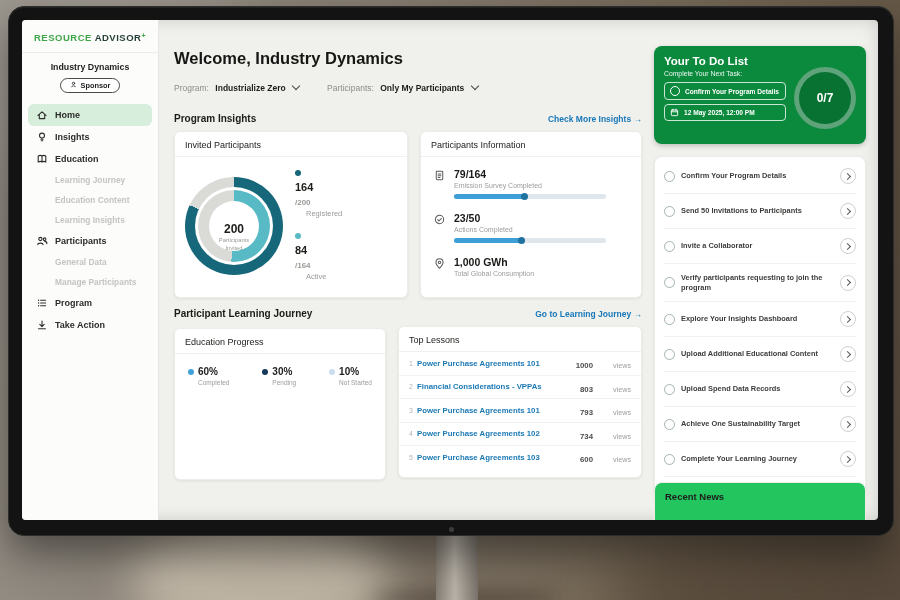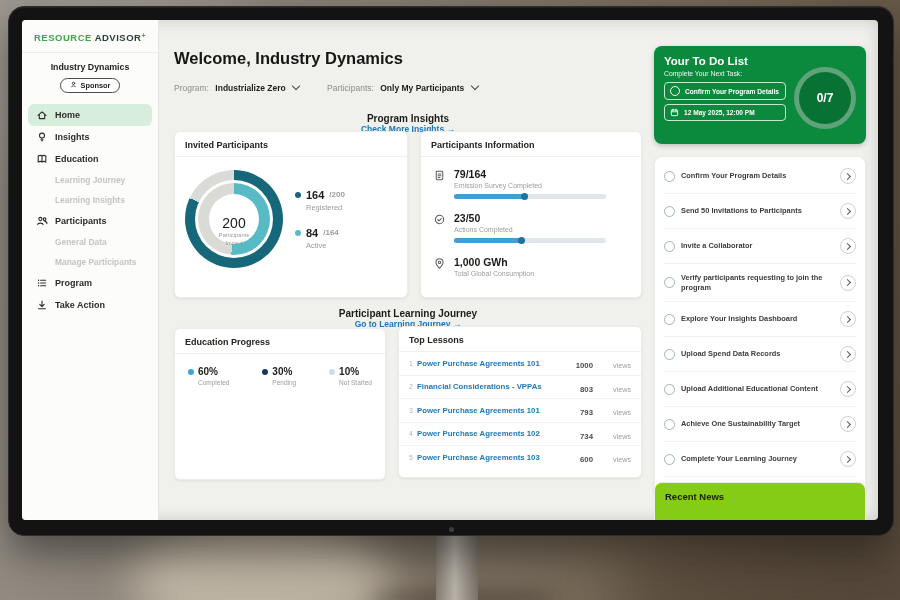--- a/index.html
+++ b/index.html
@@ -48,45 +48,45 @@
     white-space:nowrap;overflow:hidden;}
 
   
   .main{position:absolute;left:152px;top:0;width:468px;height:100%;}
   .welcome{position:absolute;top:29px;left:0;font-size:16.5px;font-weight:700;color:#161614;}
   .filters{position:absolute;top:63px;left:0;display:flex;gap:28px;align-items:center;font-size:8.5px;}
   .f-label{color:#8c8c8a;}
   .f-value{font-weight:700;color:#1d1d1b;margin-left:4px;cursor:pointer;}
   .chev{display:inline-block;width:5px;height:5px;border-right:1.3px solid #444;border-bottom:1.3px solid #444;
     transform:rotate(45deg);margin-left:5px;vertical-align:2px;}
-  .sec-head{position:absolute;left:0;right:0;display:flex;justify-content:space-between;align-items:center;flex-direction:column;}
+  .sec-head{position:absolute;left:0;right:0;display:flex;justify-content:space-between;align-items:center;}
   #sec1{top:93px;}
   #sec2{top:288px;}
   .sec-title{font-size:10px;font-weight:700;color:#1b1b19;}
   .sec-link{font-size:8.5px;font-weight:700;color:#1878b8;cursor:pointer;}
   .sec-link::after{content:" \2192";}
 
   .card{position:absolute;background:#fff;border-radius:6px;box-shadow:0 1px 3px rgba(0,0,0,.08);border:1px solid #ececea;box-sizing:border-box;}
-  .card-title{font-size:9px;font-weight:700;color:#22221f;padding:8px 10px 6px;border-bottom:1px solid #f0f0ee;}
+  .card-title{font-size:9px;font-weight:400;color:#22221f;padding:8px 10px 6px;border-bottom:1px solid #f0f0ee;}
   #card-invited{top:111px;left:0;width:234px;height:167px;}
   #card-info{top:111px;left:246px;width:222px;height:167px;}
   #card-edu{top:308px;left:0;width:212px;height:152px;}
   #card-lessons{top:306px;left:224px;width:244px;height:152px;}
 
   
   .inv-body{display:flex;align-items:center;padding:13px 10px;gap:12px;}
   .donut{position:relative;width:98px;height:98px;border-radius:50%;flex:none;}
   .donut-gap{position:absolute;inset:10px;border-radius:50%;background:#fff;}
   .donut-inner{position:absolute;inset:13px;border-radius:50%;}
   .donut-center{position:absolute;inset:24px;border-radius:50%;background:#fff;display:flex;flex-direction:column;
     align-items:center;justify-content:center;text-align:center;}
-  .dc-val{font-size:14px;font-weight:400;color:#1b1b19;margin-top:24px;}
+  .dc-val{font-size:12px;font-weight:700;color:#1b1b19;margin-top:24px;}
   .dc-label{font-size:5.8px;color:#9a9a97;width:38px;line-height:1.3;margin-top:1px;}
   .legend{display:flex;flex-direction:column;gap:15px;}
-  .leg-top{display:flex;align-items:center;gap:5px;}
+  .leg-top{display:flex;align-items:flex-start;gap:5px;flex-direction:column;}
   .dot{width:6px;height:6px;border-radius:50%;flex:none;}
   .leg-val{font-size:11px;font-weight:700;color:#1d1d1b;}
   .leg-total{font-size:8px;color:#9a9a97;font-weight:600;}
   .leg-label{font-size:7.5px;color:#9a9a97;margin:2px 0 0 11px;}
 
   
   .info-body{padding:11px 12px;}
   .stat{display:flex;gap:8px;margin-bottom:13px;}
   .stat-icon{width:13px;height:13px;flex:none;margin-top:1px;display:inline-flex;}
   .stat-icon svg{width:13px;height:13px;stroke:#5a5a58;fill:none;stroke-width:1.1;stroke-linecap:round;stroke-linejoin:round;}
@@ -142,21 +142,21 @@
   .task-label{flex:1;font-size:7.4px;font-weight:700;color:#3c3c3a;line-height:1.3;}
   .task-cb{width:9px;height:9px;border:1.2px solid #a3b5aa;border-radius:50%;flex:none;cursor:pointer;}
   .task-go{width:14px;height:14px;border:1px solid #cfcfcd;border-radius:50%;flex:none;display:flex;align-items:center;
     justify-content:center;cursor:pointer;}
   .chev-r{width:4px;height:4px;border-right:1.2px solid #555;border-bottom:1.2px solid #555;transform:rotate(-45deg);margin-left:-1px;}
   .collapse{display:flex;align-items:center;justify-content:center;gap:6px;padding:8px 0 4px;
     font-size:7.5px;font-weight:700;color:#2d5e4a;cursor:pointer;}
   .chev-up{width:5px;height:5px;border-right:1.3px solid #2d5e4a;border-bottom:1.3px solid #2d5e4a;
     transform:rotate(-135deg);margin-top:3px;}
 
-  .news-card{position:absolute;top:462px;left:0;width:100%;height:42px;background:#84cc16;border-radius:8px 8px 0 0;
+  .news-card{position:absolute;top:462px;left:0;width:100%;height:42px;background:#22c55e;border-radius:8px 8px 0 0;
     border:1px solid #ececea;padding:8px 10px;box-sizing:border-box;}
   .news-title{font-size:9.5px;font-weight:700;color:#1c1c1a;}
 </style>
 </head>
 <body>
 
 <div class="blob blob3"></div>
 <div class="blob blob1"></div>
 <div class="blob blob2"></div>
 <div class="stand-shadow"></div>
@@ -201,20 +201,21 @@
   </div>
           <div class="nav-item">
     <span class="nav-icon">
               <svg viewBox="0 0 12 12">
                 <path d="M2.2 3c1.4-.8 2.8-.8 3.8 0 1-.8 2.4-.8 3.8 0v6c-1.4-.8-2.8-.8-3.8 0-1-.8-2.4-.8-3.8 0zM6 3v6"></path>
               </svg>
             </span>
     <span class="nav-label">Education</span>
   </div>
           <div class="nav-sub">Learning Journey</div>
+          <div class="nav-sub">Education Content</div>
           <div class="nav-sub">Learning Insights</div>
           <div class="nav-item">
     <span class="nav-icon">
               <svg viewBox="0 0 12 12">
                 <circle cx="4.4" cy="4" r="1.6"></circle>
                 <path d="M1.8 9.6c0-2 5.2-2 5.2 0"></path>
                 <circle cx="8.6" cy="4.2" r="1.3"></circle>
                 <path d="M8.8 6.4c1.4.1 2.1 1 2.1 2.2"></path>
               </svg>
             </span>
@@ -463,28 +464,28 @@
   </div>
             <div class="task-row">
     <span class="task-cb"></span>
     <span class="task-label">Explore Your Insights Dashboard</span>
     <span class="task-go">
                 <span class="chev-r"></span>
               </span>
   </div>
             <div class="task-row">
     <span class="task-cb"></span>
+    <span class="task-label">Upload Additional Educational Content</span>
+    <span class="task-go">
+                <span class="chev-r"></span>
+              </span>
+  </div>
+            <div class="task-row">
+    <span class="task-cb"></span>
     <span class="task-label">Upload Spend Data Records</span>
-    <span class="task-go">
-                <span class="chev-r"></span>
-              </span>
-  </div>
-            <div class="task-row">
-    <span class="task-cb"></span>
-    <span class="task-label">Upload Additional Educational Content</span>
     <span class="task-go">
                 <span class="chev-r"></span>
               </span>
   </div>
             <div class="task-row">
     <span class="task-cb"></span>
     <span class="task-label">Achieve One Sustainability Target</span>
     <span class="task-go">
                 <span class="chev-r"></span>
               </span>

